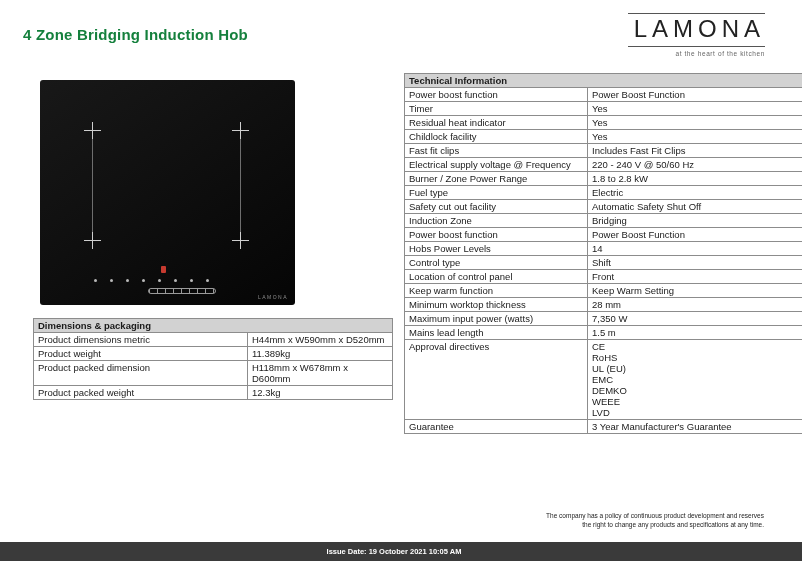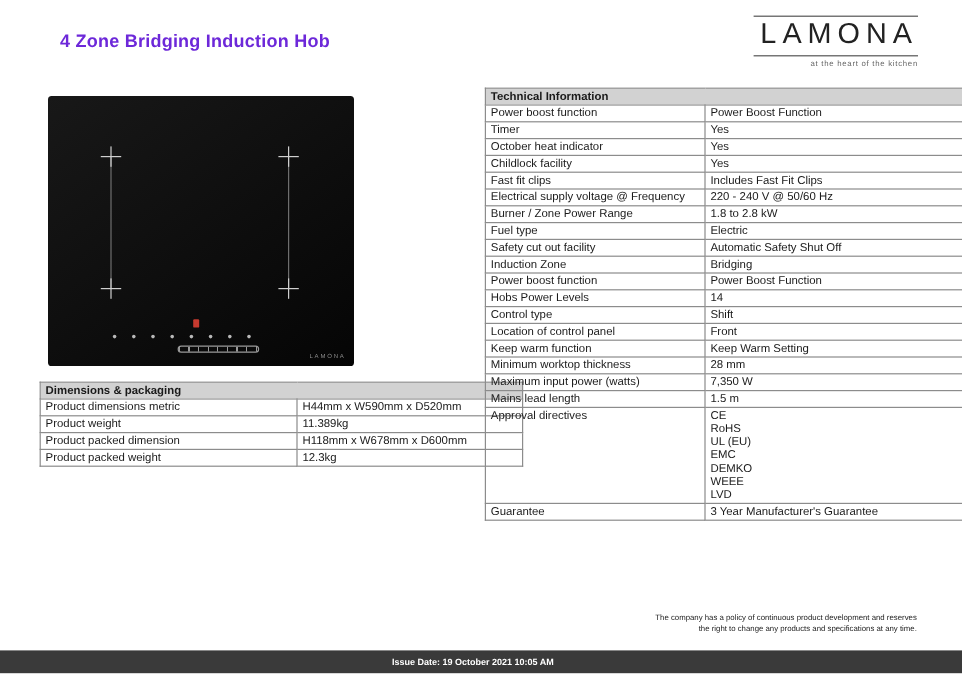--- a/index.html
+++ b/index.html
@@ -6,21 +6,21 @@
   html,body { width:802px; height:567px; }
   body {
     position:relative;
     background:#ffffff;
     font-family:"Liberation Sans", sans-serif;
     color:#1a1a1a;
     overflow:hidden;
   }
 
   
-  .title { position:absolute; left:50px; top:26px; font-size:15px; font-weight:bold; letter-spacing:0.2px; color:#6d28d9; }
+  .title { position:absolute; left:23px; top:26px; font-size:15px; font-weight:bold; letter-spacing:0.2px; color:#15803d; }
   .logo { position:absolute; top:13px; right:37px; text-align:right; }
   .logo-word {
     font-size:24px; font-weight:400; letter-spacing:5px; color:#222;
     border-top:1px solid #555; border-bottom:1px solid #555;
     padding:1px 0 3px 6px; display:inline-block;
   }
   .logo-tag { font-size:6.5px; color:#666; margin-top:3px; letter-spacing:0.6px; }
 
   
   .hob {
@@ -42,21 +42,21 @@
   .ctrl-row { position:absolute; left:54px; top:199px; display:flex; gap:13px; align-items:center; }
   .ctrl-dot { width:3px; height:3px; border-radius:50%; background:#b9b9b9; }
   .slider {
     position:absolute; left:108px; top:208px; width:68px; height:6px;
     border:1px solid #9a9a9a; border-radius:3px;
     background:repeating-linear-gradient(90deg,#9a9a9a 0 1px, transparent 1px 8px);
   }
   .hob-brand { position:absolute; right:7px; bottom:5px; font-size:5px; letter-spacing:1.5px; color:#8d8d8d; }
 
   
-  .dims { position:absolute; left:33px; top:318px; width:403px; }
+  .dims { position:absolute; left:33px; top:318px; width:360px; }
   .tech { position:absolute; left:404px; top:73px; width:412px; }
   table { border-collapse:collapse; width:100%; table-layout:fixed; }
   th, td {
     border:1px solid #8c8c8c;
     font-size:9.5px; line-height:11px;
     padding:1px 4px; text-align:left; vertical-align:top;
     overflow:hidden;
   }
   th { background:#d2d2d2; font-weight:bold; }
   td.value { white-space:pre-line; }
@@ -150,21 +150,21 @@
     <tbody>
         <tr>
           <td class="label">Power boost function</td>
           <td class="value">Power Boost Function</td>
         </tr>
         <tr>
           <td class="label">Timer</td>
           <td class="value">Yes</td>
         </tr>
         <tr>
-          <td class="label">October heat indicator</td>
+          <td class="label">Residual heat indicator</td>
           <td class="value">Yes</td>
         </tr>
         <tr>
           <td class="label">Childlock facility</td>
           <td class="value">Yes</td>
         </tr>
         <tr>
           <td class="label">Fast fit clips</td>
           <td class="value">Includes Fast Fit Clips</td>
         </tr>

